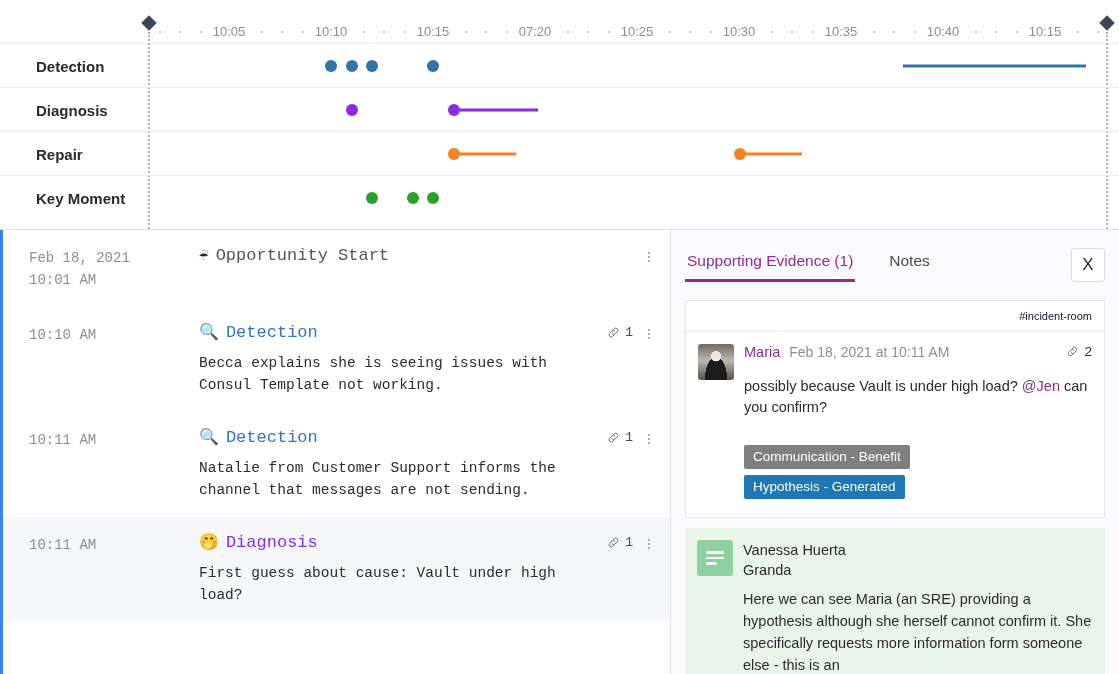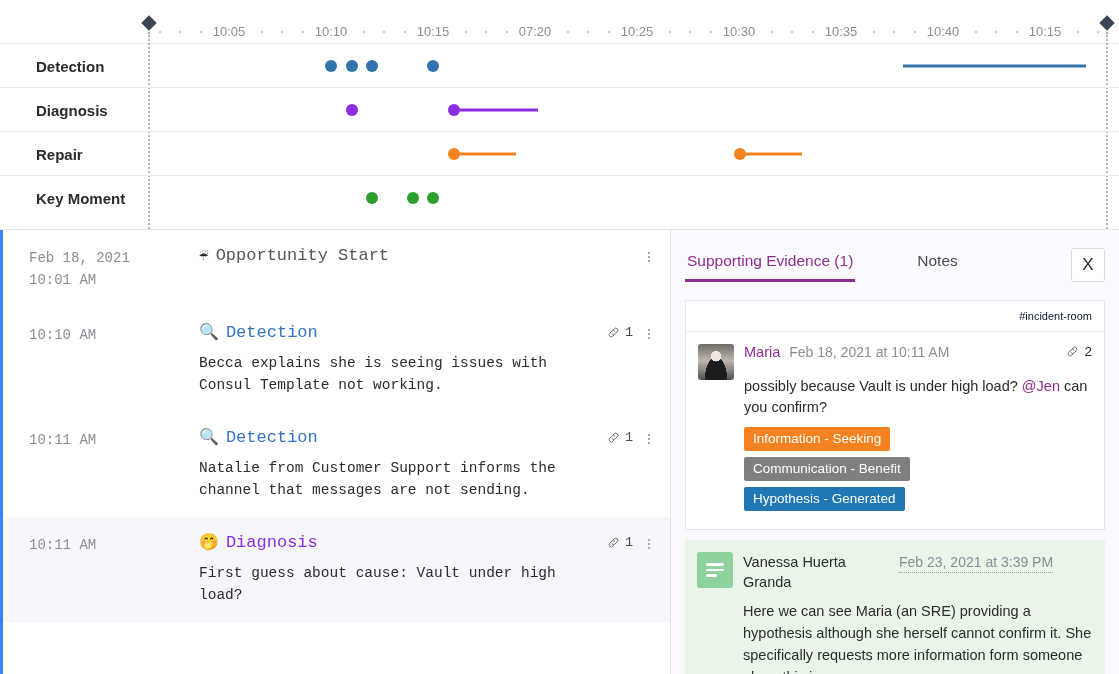--- a/index.html
+++ b/index.html
@@ -132,21 +132,20 @@
     position: absolute; left: 670px; top: 230px;
     width: 449px; height: 444px;
     background: #fafaff;
     border-left: 1px solid #e3e3e6;
     overflow: hidden;
   }
   .rp-tabs {
     display: flex; align-items: flex-start;
     padding: 18px 14px 0 14px;
     height: 64px;
-    gap: 28px;
   }
   .rp-tab {
     font-size: 15.5px; color: #4a4a52;
     padding: 4px 2px 9px 2px;
     margin-right: 32px;
     border-bottom: 3px solid transparent;
     white-space: nowrap;
   }
   .rp-tab.sel { color: #8e2d8e; border-bottom-color: #8e2d8e; }
   .rp-close {
@@ -215,21 +214,21 @@
     display: flex; flex-direction: column;
     align-items: center; justify-content: center; gap: 3px;
   }
   .note-icon i {
     display: block; height: 2.5px; background: #fff; border-radius: 2px;
   }
   .note-icon i:nth-child(1) { width: 18px; }
   .note-icon i:nth-child(2) { width: 18px; }
   .note-icon i:nth-child(3) { width: 11px; margin-right: 7px; }
   .note-body { flex: 1 1 auto; min-width: 0; }
-  .note-meta { display: flex; gap: 21px; }
+  .note-meta { display: flex; gap: 15px; }
   .note-author {
     font-size: 14.5px; color: #2b2b2b; line-height: 20px;
     flex: 0 0 135px;
   }
   .note-date {
     font-size: 14px; color: #8d8d95; line-height: 20px;
     border-bottom: 1px dotted #9aa59a;
     align-self: flex-start;
   }
   .note-text {
@@ -439,32 +438,31 @@
             <svg width="13" height="13" viewBox="0 0 16 16">
               <path d="M6.3 9.7a2.6 2.6 0 0 0 3.7 0l2.6-2.6a2.6 2.6 0 0 0-3.7-3.7L7.6 4.7" fill="none" stroke="#6a6a72" stroke-width="1.2" stroke-linecap="round"></path>
               <path d="M9.7 6.3a2.6 2.6 0 0 0-3.7 0L3.4 8.9a2.6 2.6 0 0 0 3.7 3.7l1.3-1.3" fill="none" stroke="#6a6a72" stroke-width="1.2" stroke-linecap="round"></path>
             </svg>
             <span>2</span>
           </span>
         </div>
         <div class="ev-text">
           <span>possibly because Vault is under high load? </span><span class="mention">@Jen</span><span> can you confirm?</span>
         </div>
-        <div class="tags" id="evidence-tags"><div class="tag" style="background: rgb(245, 130, 32);">Information - Seeking</div><br><div class="tag" style="background: rgb(127, 127, 127);">Communication - Benefit</div><br><div class="tag" style="background: rgb(31, 119, 180);">Hypothesis - Generated</div><br></div>
+        <div class="tags" id="evidence-tags"><br><div class="tag" style="background: rgb(127, 127, 127);">Communication - Benefit</div><br><div class="tag" style="background: rgb(31, 119, 180);">Hypothesis - Generated</div><br></div>
       </div>
     </div>
   </div>
 
   <div class="note-card">
     <div class="note-icon">
       <i></i>
         <i></i>
         <i></i>
     </div>
     <div class="note-body">
       <div class="note-meta">
         <span class="note-author">Vanessa Huerta Granda</span>
-        <span class="note-date">Feb 23, 2021 at 3:39 PM</span>
       </div>
       <div class="note-text">Here we can see Maria (an SRE) providing a hypothesis although she herself cannot confirm it. She specifically requests more information form someone else - this is an</div>
     </div>
   </div>
 </div>
 
 </body></html>

